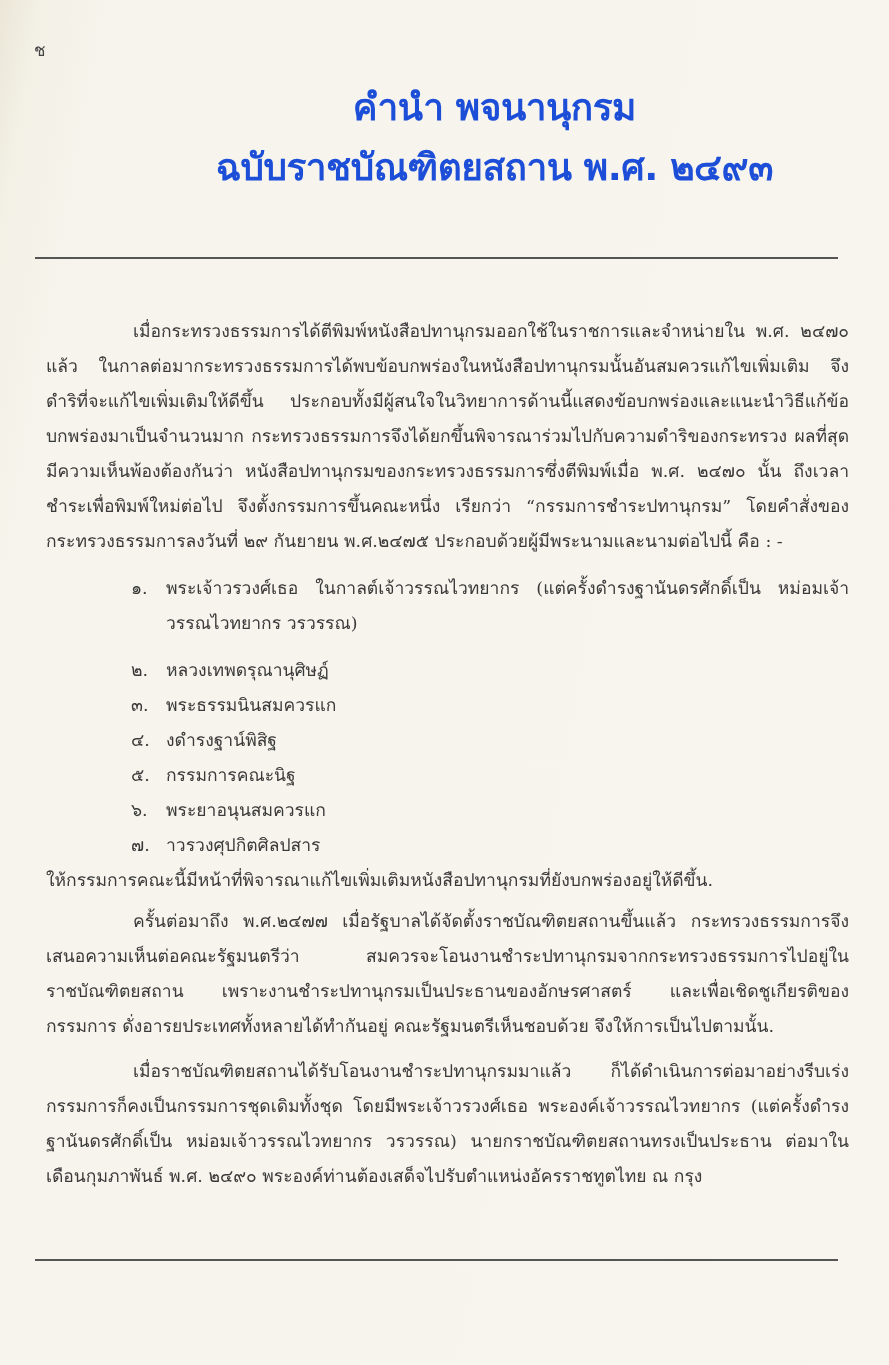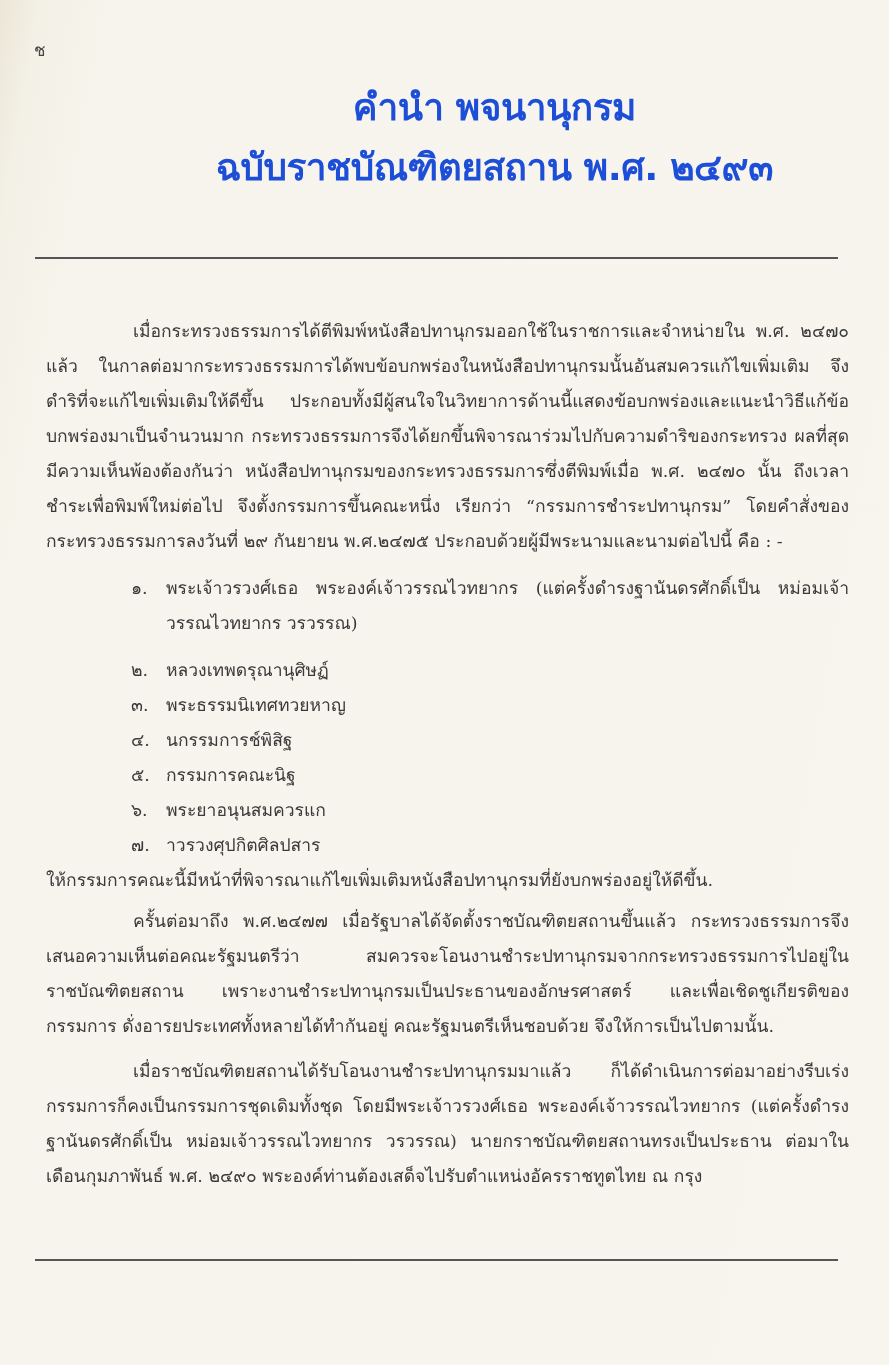--- a/index.html
+++ b/index.html
@@ -47,24 +47,24 @@
   <div>คำนำ พจนานุกรม</div>
   <div>ฉบับราชบัณฑิตยสถาน พ.ศ. ๒๔๙๓</div>
 </div>
 
 <div class="rule" style="top:257px;"></div>
 
 <div class="body-text">
   <p class="para indent" style="margin:0;">เมื่อกระทรวงธรรมการได้ตีพิมพ์หนังสือปทานุกรมออกใช้ในราชการและจำหน่ายใน พ.ศ. ๒๔๗๐ แล้ว ในกาลต่อมากระทรวงธรรมการได้พบข้อบกพร่องในหนังสือปทานุกรมนั้นอันสมควรแก้ไขเพิ่มเติม จึงดำริที่จะแก้ไขเพิ่มเติมให้ดีขึ้น ประกอบทั้งมีผู้สนใจในวิทยาการด้านนี้แสดงข้อบกพร่องและแนะนำวิธีแก้ข้อบกพร่องมาเป็นจำนวนมาก กระทรวงธรรมการจึงได้ยกขึ้นพิจารณาร่วมไปกับความดำริของกระทรวง ผลที่สุดมีความเห็นพ้องต้องกันว่า หนังสือปทานุกรมของกระทรวงธรรมการซึ่งตีพิมพ์เมื่อ พ.ศ. ๒๔๗๐ นั้น ถึงเวลาชำระเพื่อพิมพ์ใหม่ต่อไป จึงตั้งกรรมการขึ้นคณะหนึ่ง เรียกว่า “กรรมการชำระปทานุกรม” โดยคำสั่งของกระทรวงธรรมการลงวันที่ ๒๙ กันยายน พ.ศ.๒๔๗๕ ประกอบด้วยผู้มีพระนามและนามต่อไปนี้ คือ : -</p>
 
   <ul class="list">
-    <li><span class="num">๑.</span><span>พระเจ้าวรวงศ์เธอ พระองค์เจ้าวรรณไวทยากร (แต่ครั้งดำรงฐานันดรศักดิ์เป็น หม่อมเจ้าวรรณไวทยากร วรวรรณ)</span></li>
+    <li><span class="num">๑.</span><span>พระเจ้าวรวงศ์เธอ ในกาลต์เจ้าวรรณไวทยากร (แต่ครั้งดำรงฐานันดรศักดิ์เป็น หม่อมเจ้าวรรณไวทยากร วรวรรณ)</span></li>
     <li style="margin-top:12px;"><span class="num">๒.</span><span>หลวงเทพดรุณานุศิษฏ์</span></li>
-    <li><span class="num">๓.</span><span>พระธรรมนิเทศทวยหาญ</span></li>
-    <li><span class="num">๔.</span><span>นกรรมการช์พิสิฐ</span></li>
+    <li><span class="num">๓.</span><span>พระธรรมนินสมควรแก</span></li>
+    <li><span class="num">๔.</span><span>งดำรงฐาน์พิสิฐ</span></li>
     <li><span class="num">๕.</span><span>กรรมการคณะนิฐ</span></li>
     <li><span class="num">๖.</span><span>พระยาอนุนสมควรแก</span></li>
     <li><span class="num">๗.</span><span>าวรวงศุปกิตศิลปสาร</span></li>
   </ul>
 
   <p class="para" style="margin:0;">ให้กรรมการคณะนี้มีหน้าที่พิจารณาแก้ไขเพิ่มเติมหนังสือปทานุกรมที่ยังบกพร่องอยู่ให้ดีขึ้น.</p>
 
   <p class="para indent" style="margin:6px 0 0 0;">ครั้นต่อมาถึง พ.ศ.๒๔๗๗ เมื่อรัฐบาลได้จัดตั้งราชบัณฑิตยสถานขึ้นแล้ว กระทรวงธรรมการจึงเสนอความเห็นต่อคณะรัฐมนตรีว่า สมควรจะโอนงานชำระปทานุกรมจากกระทรวงธรรมการไปอยู่ในราชบัณฑิตยสถาน เพราะงานชำระปทานุกรมเป็นประธานของอักษรศาสตร์ และเพื่อเชิดชูเกียรติของกรรมการ ดั่งอารยประเทศทั้งหลายได้ทำกันอยู่ คณะรัฐมนตรีเห็นชอบด้วย จึงให้การเป็นไปตามนั้น.</p>
 
   <p class="para indent" style="margin:10px 0 0 0;">เมื่อราชบัณฑิตยสถานได้รับโอนงานชำระปทานุกรมมาแล้ว ก็ได้ดำเนินการต่อมาอย่างรีบเร่ง กรรมการก็คงเป็นกรรมการชุดเดิมทั้งชุด โดยมีพระเจ้าวรวงศ์เธอ พระองค์เจ้าวรรณไวทยากร (แต่ครั้งดำรงฐานันดรศักดิ์เป็น หม่อมเจ้าวรรณไวทยากร วรวรรณ) นายกราชบัณฑิตยสถานทรงเป็นประธาน ต่อมาในเดือนกุมภาพันธ์ พ.ศ. ๒๔๙๐ พระองค์ท่านต้องเสด็จไปรับตำแหน่งอัครราชทูตไทย ณ กรุง</p>

